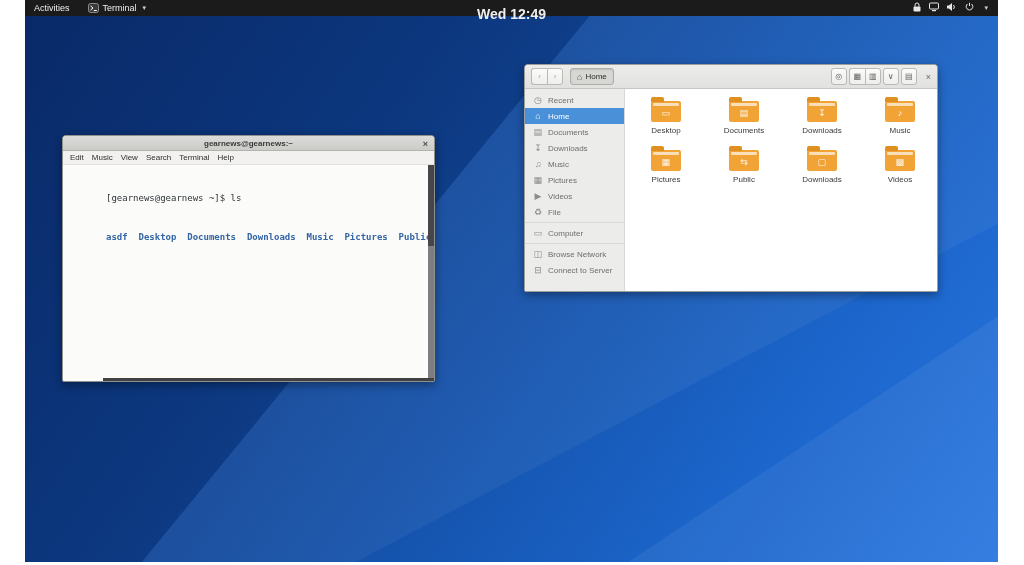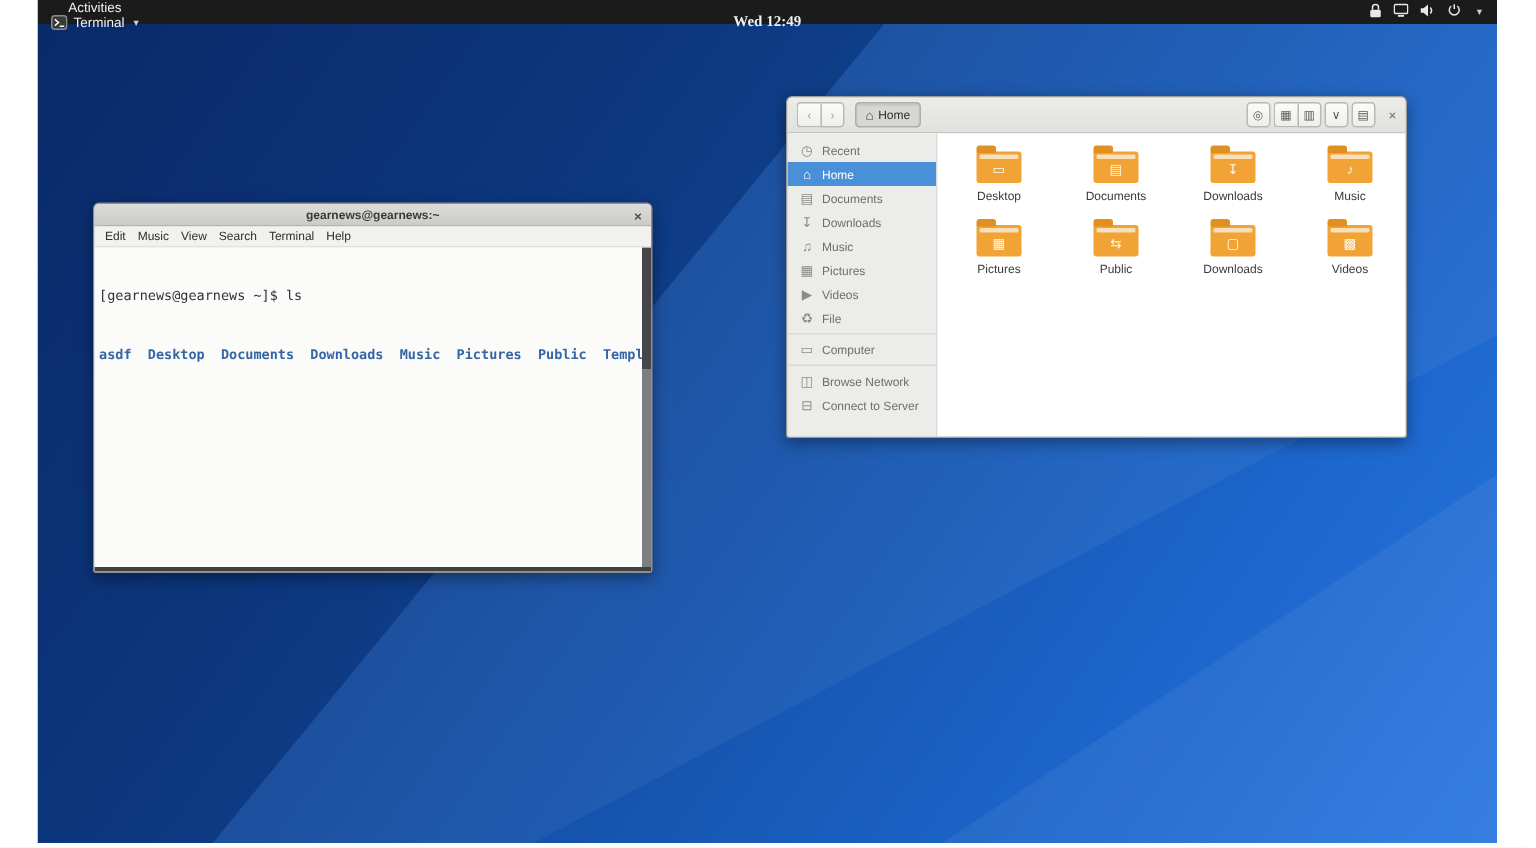--- a/index.html
+++ b/index.html
@@ -4,23 +4,23 @@
 <style>
   * { margin:0; padding:0; box-sizing:border-box; }
   html,body { width:1024px; height:565px; background:#ffffff; font-family:"Liberation Sans", sans-serif; overflow:hidden; }
   .page { position:relative; width:1024px; height:565px; background:#ffffff; }
 
   
   .desktop { position:absolute; left:25px; top:0; width:973px; height:562px; overflow:hidden; }
 
   
   .topbar { position:absolute; left:0; top:0; right:0; height:16px; background:#1b1b1b; color:#efefef; display:flex; align-items:center; font-size:9px; z-index:50; }
-  .tb-left { display:flex; align-items:center; height:100%;flex-direction:column; }
+  .tb-left { display:flex; align-items:center; height:100%; }
   .tb-item { display:flex; align-items:center; gap:4px; padding:0 9px; height:100%; cursor:default; }
-  .tb-clock { position:absolute; left:50%; transform:translateX(-50%); top:0; height:28px; display:flex; align-items:center; font-weight:bold; font-size:10px;font-family:Liberation Serif, serif; }
+  .tb-clock { position:absolute; left:50%; transform:translateX(-50%); top:0; height:28px; display:flex; align-items:center; font-weight:bold; font-size:14px; }
   .tb-right { position:absolute; right:0; top:0; height:16px; display:flex; align-items:center; gap:8px; padding:0 10px; }
   .tb-caret { font-size:7px; color:#cfcfcf; margin-left:2px; }
   .term-glyph { display:inline-flex; }
 
   
   .wallpaper { position:absolute; left:0; top:16px; right:0; bottom:0;
     background:linear-gradient(125deg, #0b3175 0%, #0f4190 30%, #1554ae 55%, #1c66cc 78%, #2a77e0 100%); }
   .wallpaper .band1 { position:absolute; inset:0; background:rgba(4,16,60,0.22);
     clip-path:polygon(0 0, 58% 0, 12% 100%, 0 100%); }
   .wallpaper .band2 { position:absolute; inset:0; background:rgba(255,255,255,0.05);
@@ -35,21 +35,21 @@
   .t-titlebar { height:15px; background:linear-gradient(#dcdcda,#cbcbc8); border-bottom:1px solid #b2b2ae;
     border-radius:3px 3px 0 0; position:relative; display:flex; align-items:center; justify-content:center;
     font-size:8px; color:#3a3a3a; flex:0 0 auto;font-weight:bold; }
   .t-close { position:absolute; right:6px; top:0; height:15px; display:flex; align-items:center;
     font-size:9px; color:#4d4d4d; cursor:default; }
   .t-menubar { height:14px; background:#f2f1ef; border-bottom:1px solid #e0e0dd; display:flex; align-items:center;
     font-size:8px; color:#2f2f2f; padding-left:3px; flex:0 0 auto; }
   .t-menu { padding:0 4px; height:100%; display:flex; align-items:center; }
   .t-content { position:relative; flex:1 1 auto; background:#fbfbfa; font-family:"DejaVu Sans Mono", monospace;
     font-size:9px; line-height:13px; color:#2e3436; padding:1px 10px 0 3px; white-space:pre; overflow:hidden;
-    border-bottom:3px solid #414145; }
+    border-bottom:3px solid #414145;margin-left:40px; }
   .t-dirs { color:#3465a4; font-weight:bold; }
   .t-scrollbar { position:absolute; right:0; top:0; bottom:0; width:6px; background:#7e7e82; }
   .t-thumb { position:absolute; top:0; left:0; width:6px; height:38%; background:#46464a; }
 
   
   .files-win { position:absolute; left:499px; top:64px; width:414px; height:228px;
     background:#ffffff; border:1px solid #9d9d99; border-radius:4px 4px 2px 2px;
     box-shadow:0 3px 10px rgba(0,0,0,0.38); display:flex; flex-direction:column; z-index:5; }
   .f-toolbar { height:24px; background:linear-gradient(#ececea,#e1e1df); border-bottom:1px solid #c5c5c1;
     border-radius:3px 3px 0 0; display:flex; align-items:center; padding:0 6px; flex:0 0 auto; }

